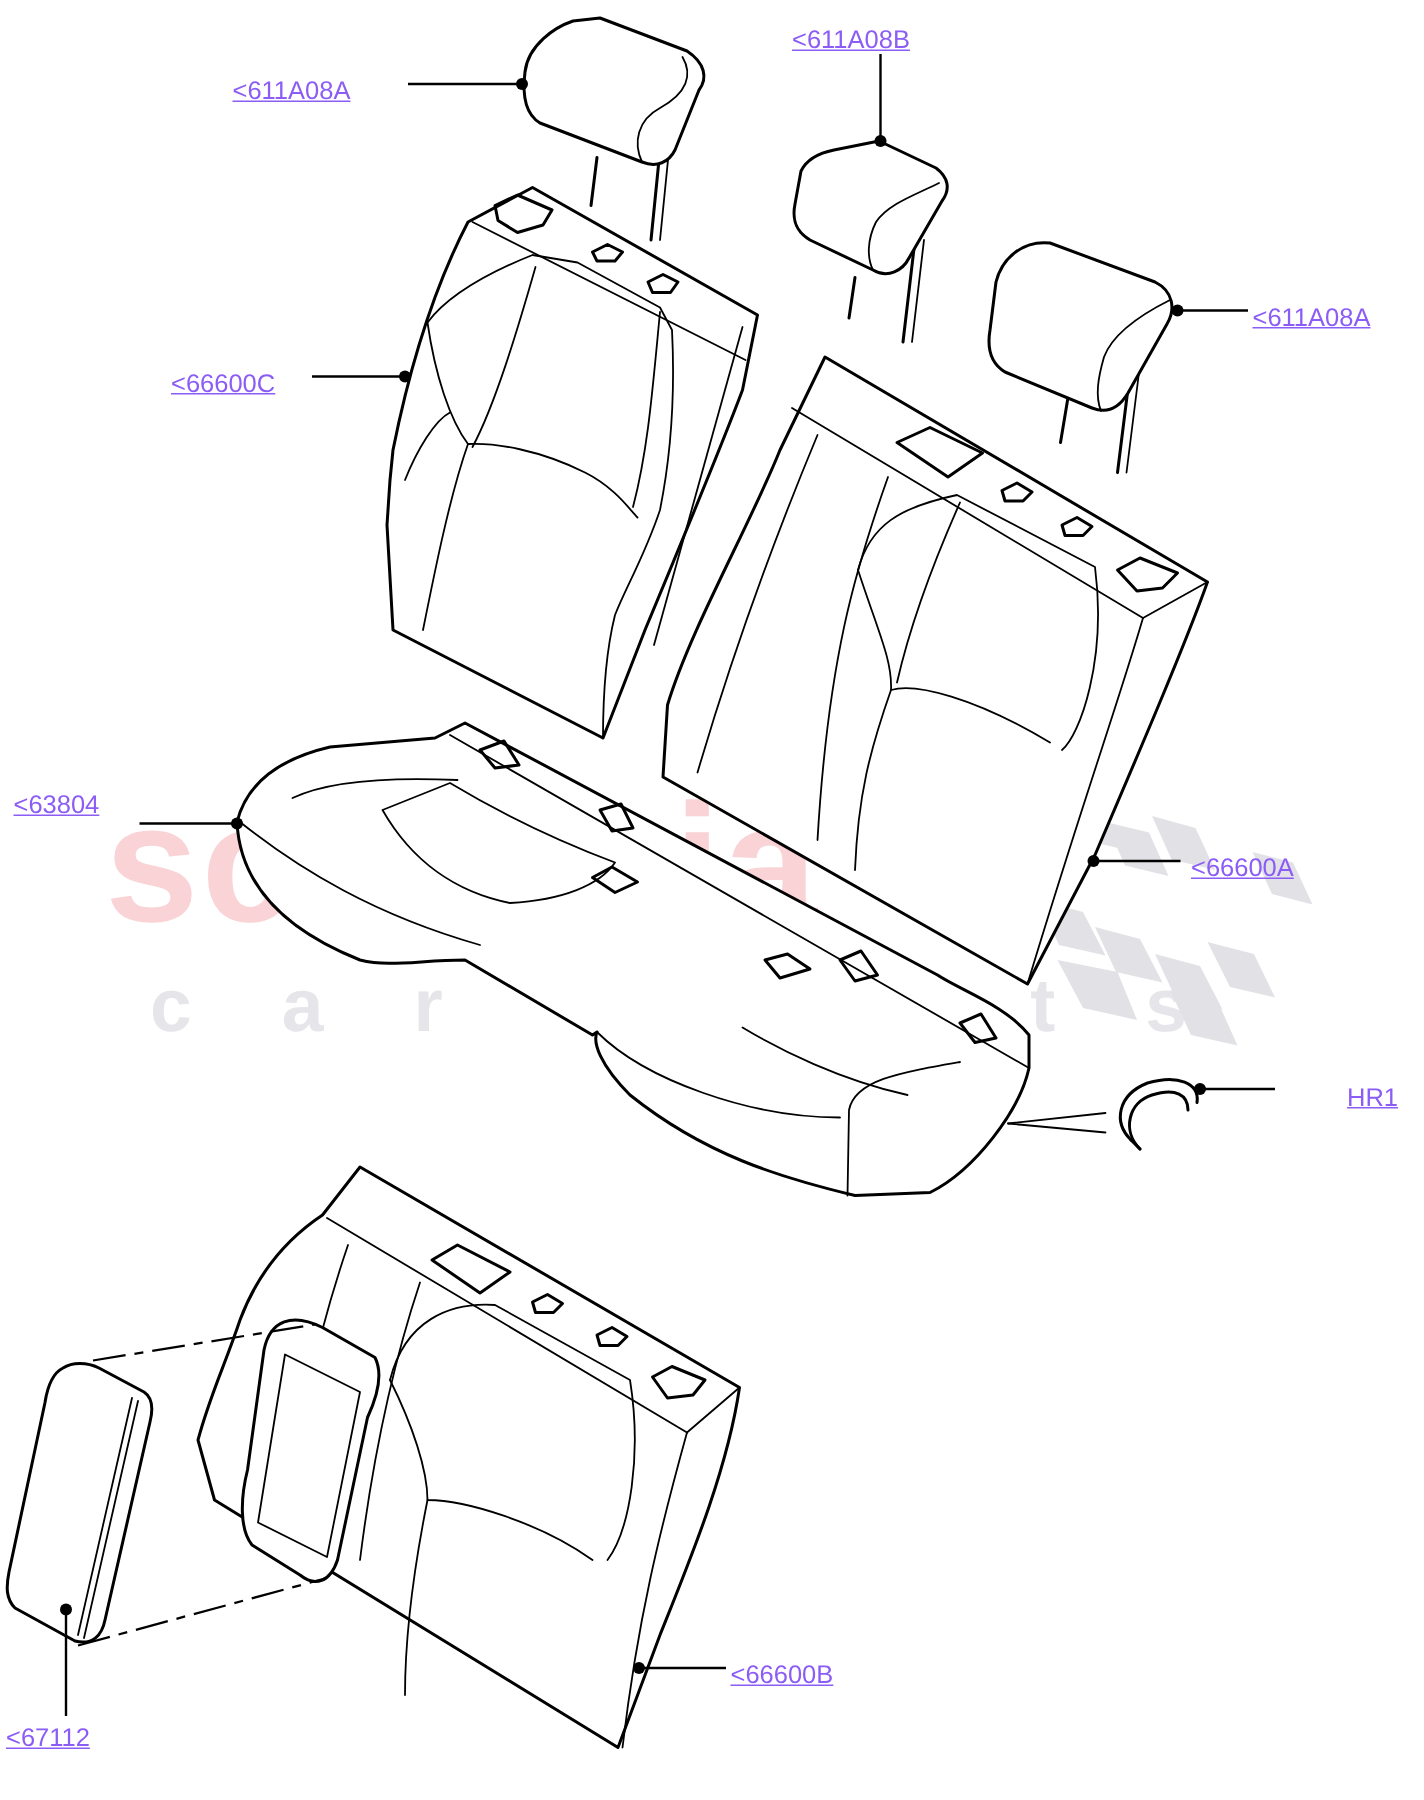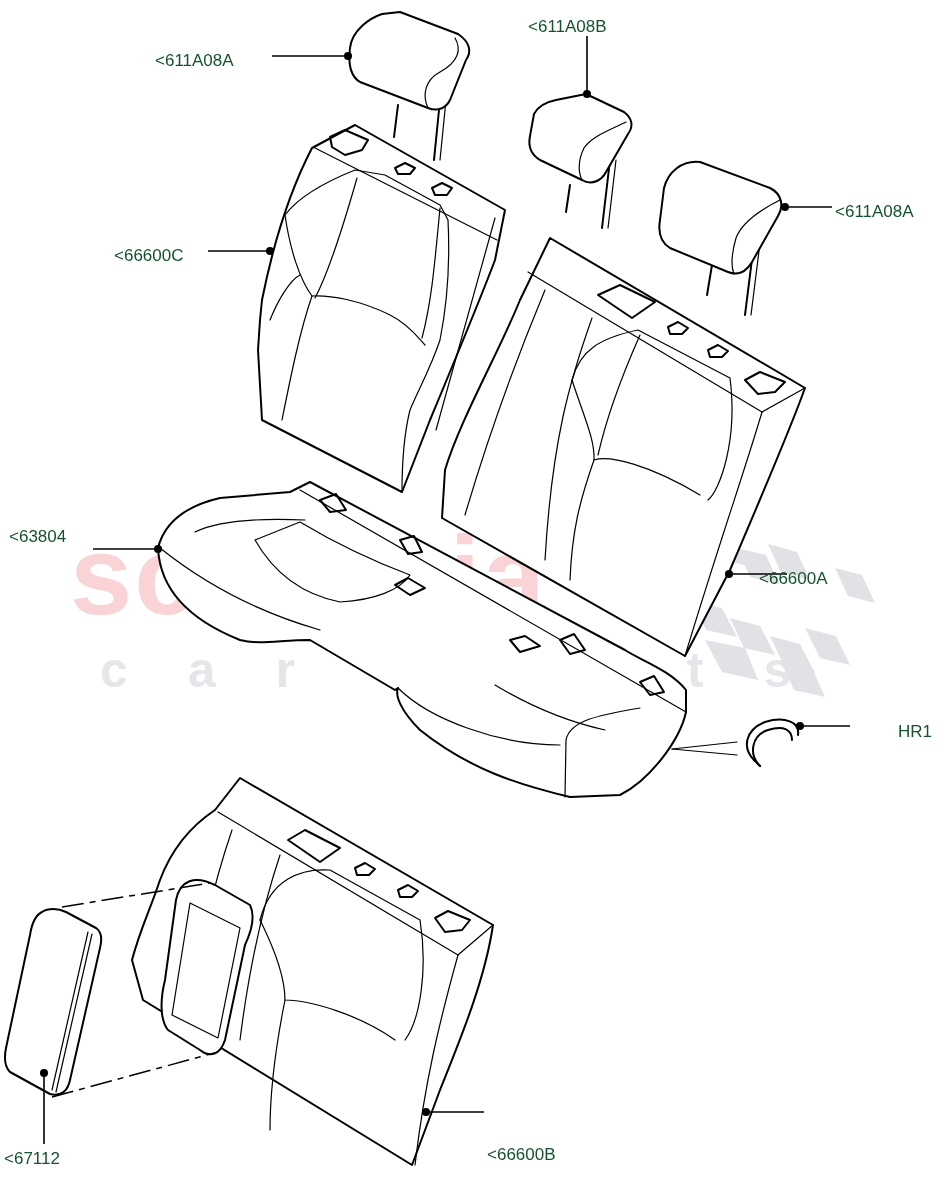--- a/index.html
+++ b/index.html
@@ -7,21 +7,21 @@
   .stage { position: absolute; left: 0; top: 0; width: 949px; height: 1200px; }
   .wm-main {
     position: absolute; left: 70px; top: 520px; font-size: 112px; font-weight: bold;
     color: #f9d3d6; letter-spacing: 2px; line-height: 1; white-space: nowrap;
   }
   .wm-sub {
     position: absolute; left: 100px; top: 645px; font-size: 50px; font-weight: bold;
     color: #e6e6ea; letter-spacing: 60px; line-height: 1; white-space: nowrap;
   }
   .label {
-    position: absolute; font-size: 17px; color: #14532d; line-height: 1; white-space: nowrap; cursor: pointer;
+    position: absolute; font-size: 17px; color: #8b5cf6; line-height: 1; white-space: nowrap; cursor: pointer; text-decoration: underline;
   }
   svg.drawing { position: absolute; left: 0; top: 0; }
   .ln { fill: none; stroke: #000; stroke-width: 2; stroke-linejoin: round; stroke-linecap: round; }
   .th { fill: none; stroke: #000; stroke-width: 1.2; stroke-linejoin: round; stroke-linecap: round; }
   .part { fill: #fff; stroke: #000; stroke-width: 2; stroke-linejoin: round; }
   .dash { fill: none; stroke: #000; stroke-width: 1.5; stroke-dasharray: 22 6 6 6; }
   .leader { stroke: #000; stroke-width: 1.6; }
   .dot { fill: #000; }
 </style>
 </head>
@@ -177,17 +177,17 @@
       <line class="leader" x1="426" y1="1112" x2="484" y2="1112"></line>
         <circle class="dot" cx="426" cy="1112" r="4"></circle>
     </g>
   </svg>
 
   <div class="label" style="left:155px;top:52px;">&lt;611A08A</div>
   <div class="label" style="left:528px;top:18px;">&lt;611A08B</div>
   <div class="label" style="left:835px;top:203px;">&lt;611A08A</div>
   <div class="label" style="left:114px;top:247px;">&lt;66600C</div>
   <div class="label" style="left:9px;top:528px;">&lt;63804</div>
-  <div class="label" style="left:759px;top:570px;">&lt;66600A</div>
+  <div class="label" style="left:794px;top:570px;">&lt;66600A</div>
   <div class="label" style="left:898px;top:723px;">HR1</div>
   <div class="label" style="left:4px;top:1150px;">&lt;67112</div>
-  <div class="label" style="left:487px;top:1146px;">&lt;66600B</div>
+  <div class="label" style="left:487px;top:1108px;">&lt;66600B</div>
 </div>
 
 </body></html>

